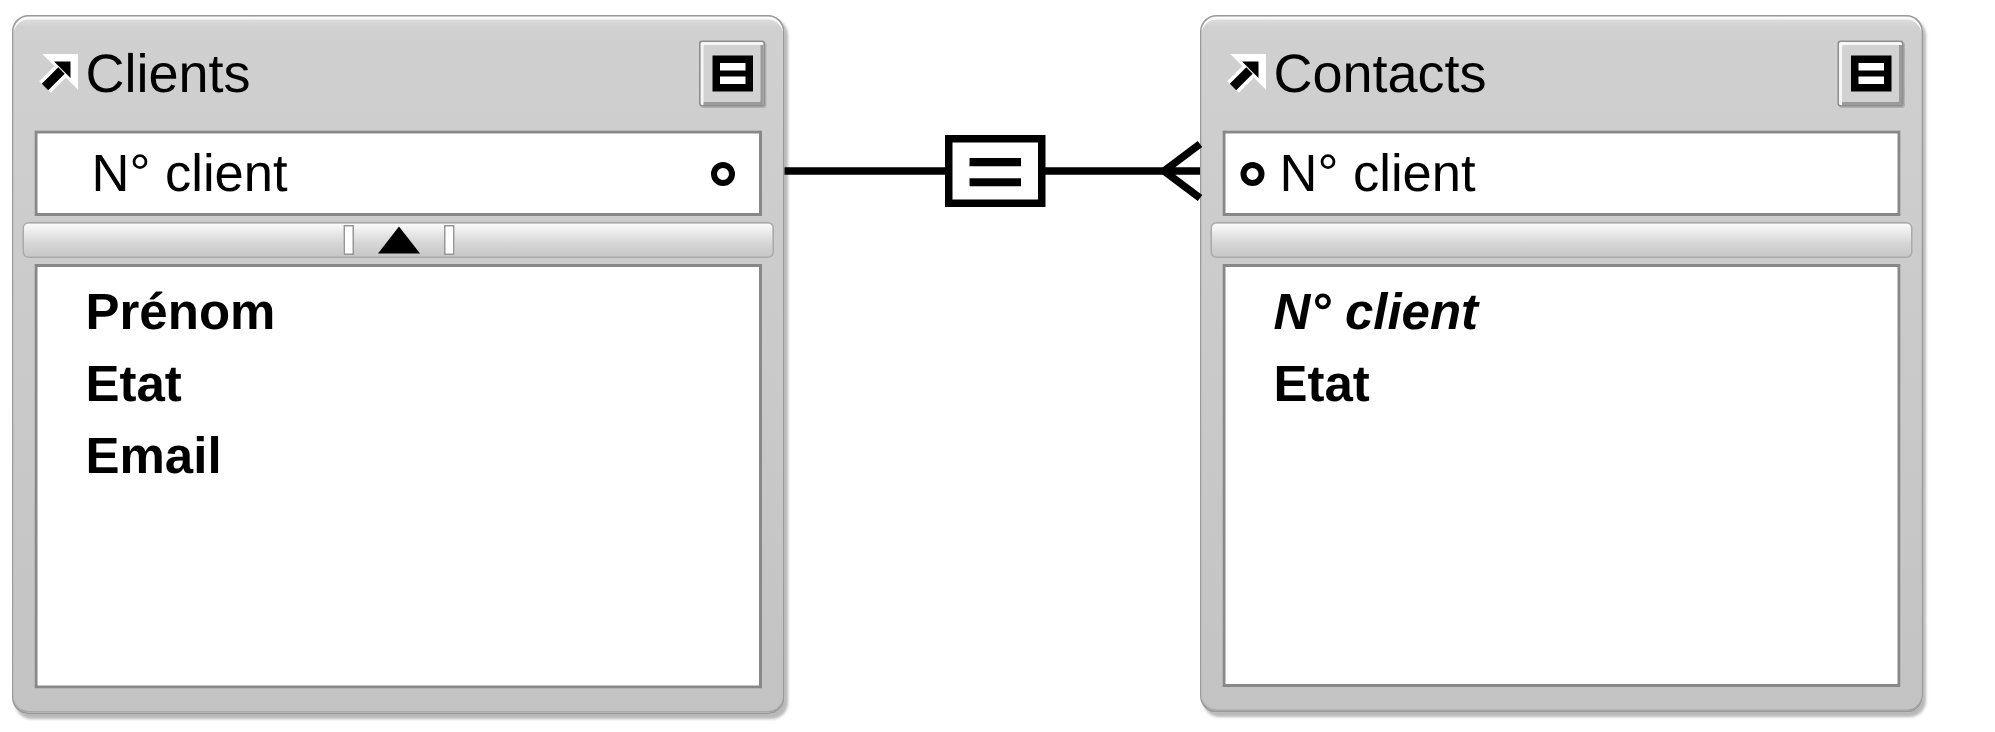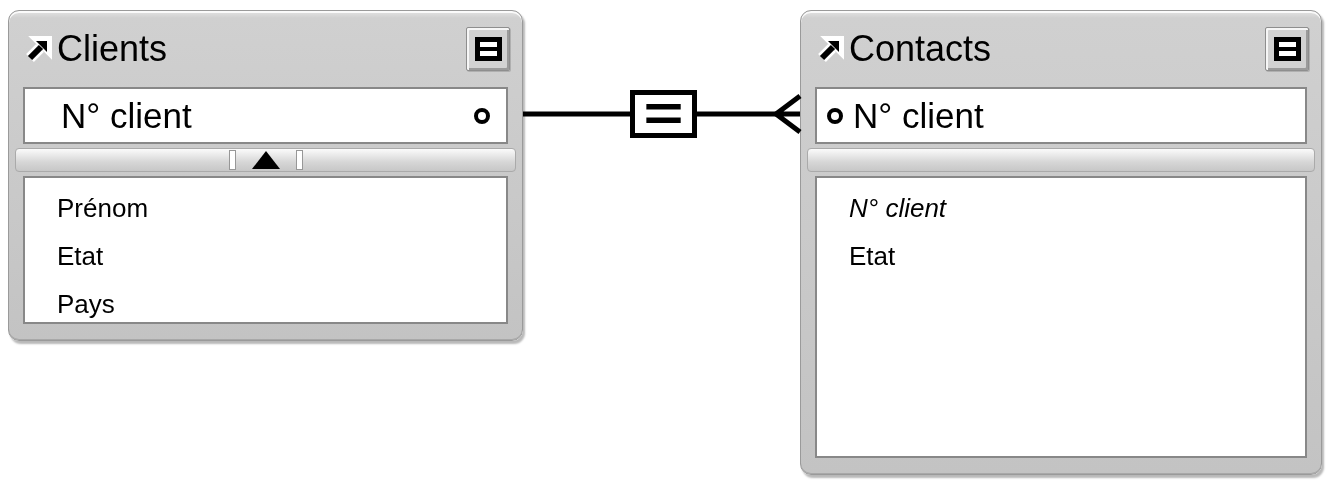--- a/index.html
+++ b/index.html
@@ -4,22 +4,22 @@
 <style>
   html,body{margin:0;padding:0;background:#ffffff;width:1330px;height:488px;overflow:hidden;
     font-family:"Liberation Sans",sans-serif;color:#000;}
   .canvas{position:relative;width:1330px;height:488px;background:#fff;}
 
   
   .fm-table{position:absolute;top:10px;box-sizing:border-box;display:flex;flex-direction:column;
     padding-bottom:16px;border-radius:11px;border:1px solid #9a9a9a;
     background:linear-gradient(#e3e3e3 0px,#d0d0d0 7px,#c9c9c9 55%,#c3c3c3 100%);
     box-shadow:2px 3px 2px rgba(0,0,0,0.28), inset 0 2px 0 rgba(255,255,255,0.85), inset 0 -1px 0 #a8a8a8;}
-  #table-clients{left:8px;width:515px;height:331px;justify-content:center;}
-  #table-contacts{left:800px;width:522px;height:465px;justify-content:center;}
+  #table-clients{left:8px;width:515px;height:466px;justify-content:center;}
+  #table-contacts{left:800px;width:482px;height:465px;justify-content:center;}
 
   .fm-header{height:76px;display:flex;align-items:center;padding:0 12px 0 14px;box-sizing:border-box;}
   .fm-title{font-size:36px;line-height:1;margin-left:2px;white-space:nowrap;}
 
   .ne-arrow{width:32px;height:32px;flex:0 0 auto;}
 
   .fm-btn{margin-left:auto;width:44px;height:44px;box-sizing:border-box;border:1px solid #8e8e8e;
     background:#d2d2d2;border-radius:2px;display:flex;align-items:center;justify-content:center;
     box-shadow:inset 2px 2px 0 #f6f6f6, inset -2px -2px 0 #9b9b9b, 1px 1px 0 rgba(0,0,0,0.15);}
   .fm-btn-glyph{width:27px;height:24px;background:#000;display:flex;flex-direction:column;
@@ -38,21 +38,21 @@
   .sep{margin:4px 6px 2px 6px;height:24px;box-sizing:border-box;border:1px solid #aaa;border-radius:4px;
     background:linear-gradient(#fbfbfb,#d6d6d6 60%,#c7c7c7);position:relative;}
   .collapse{position:absolute;left:50%;top:50%;transform:translate(-50%,-50%);
     display:flex;align-items:center;gap:16px;}
   .grip{width:7px;height:20px;background:#fff;border:1px solid #979797;box-sizing:border-box;}
   .tri-up{width:0;height:0;border-left:14px solid transparent;border-right:14px solid transparent;
     border-bottom:18px solid #000;}
 
   .fieldlist{margin:2px 14px 0 14px;flex:1;box-sizing:border-box;background:#fff;border:2px solid #888;
     padding:6px 0 0 32px;overflow:hidden;}
-  .fm-field{height:48px;line-height:48px;font-size:26px;white-space:nowrap;}
+  .fm-field{height:48px;line-height:48px;font-size:34px;white-space:nowrap;font-weight:bold;}
   .fm-field.italic{font-style:italic;}
 
   
   .connector{position:absolute;left:0;top:0;pointer-events:none;z-index:5;}
 </style>
 </head>
 <body>
 
 <div class="canvas">
 
@@ -79,21 +79,21 @@
     <div class="sep">
       <div class="collapse">
         <span class="grip"></span>
         <span class="tri-up"></span>
         <span class="grip"></span>
       </div>
     </div>
     <div class="fieldlist">
       <div class="fm-field">Prénom</div>
       <div class="fm-field">Etat</div>
-      <div class="fm-field">Pays</div>
+      <div class="fm-field">Email</div>
     </div>
   </div>
 
   <div class="fm-table" id="table-contacts">
     <div class="fm-header">
       <svg class="ne-arrow" viewBox="0 0 32 32">
         <path d="M7 25 L17 15" stroke="#fff" stroke-width="11" fill="none"></path>
         <polygon points="10,5 27,5 27,22" fill="#fff" stroke="#fff" stroke-width="4"></polygon>
         <path d="M7 25 L18 14" stroke="#000" stroke-width="6" fill="none"></path>
         <polygon points="13,8 24,8 24,19" fill="#000"></polygon>

